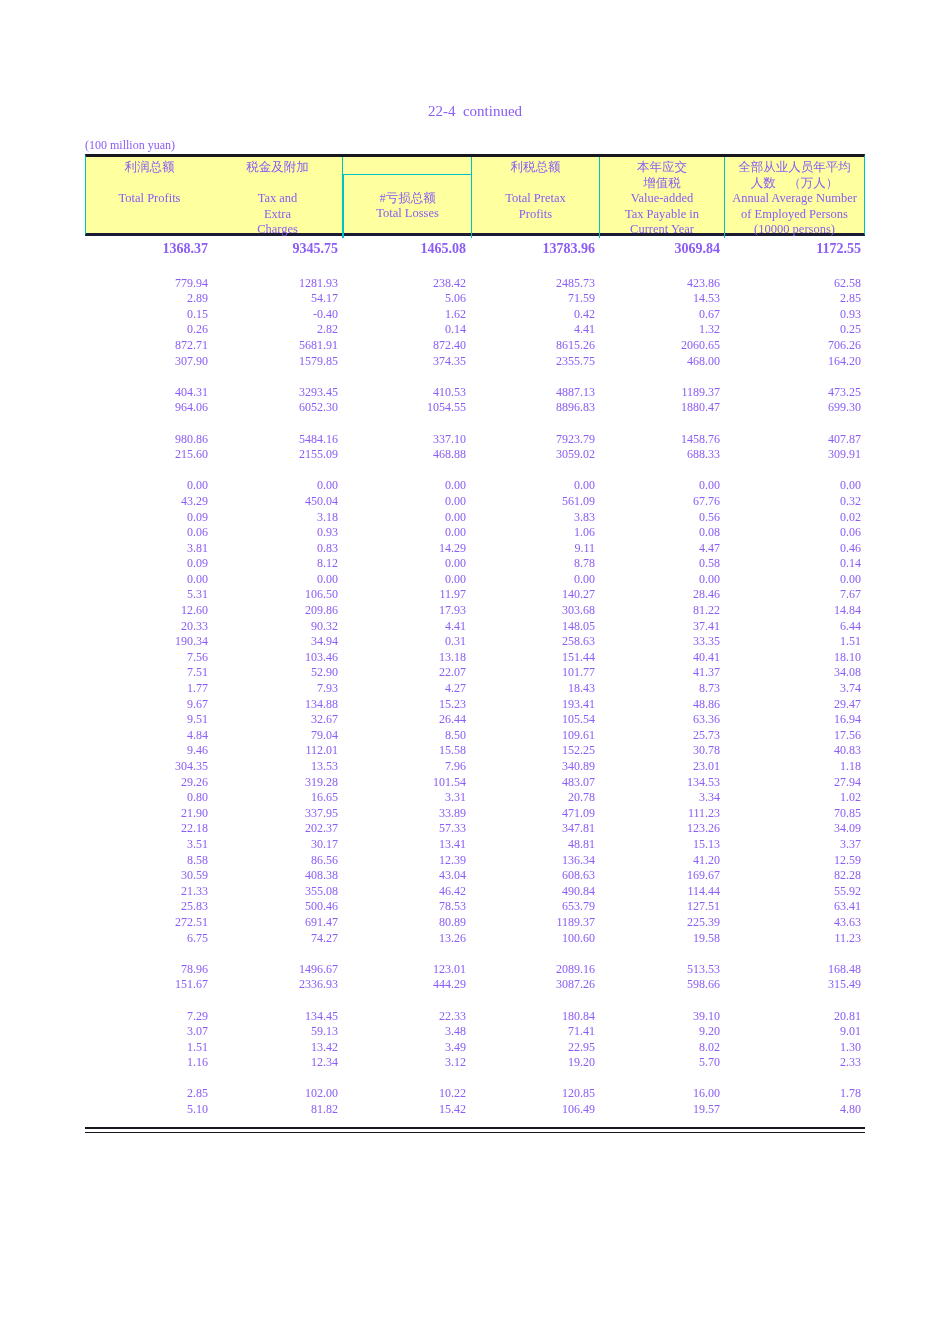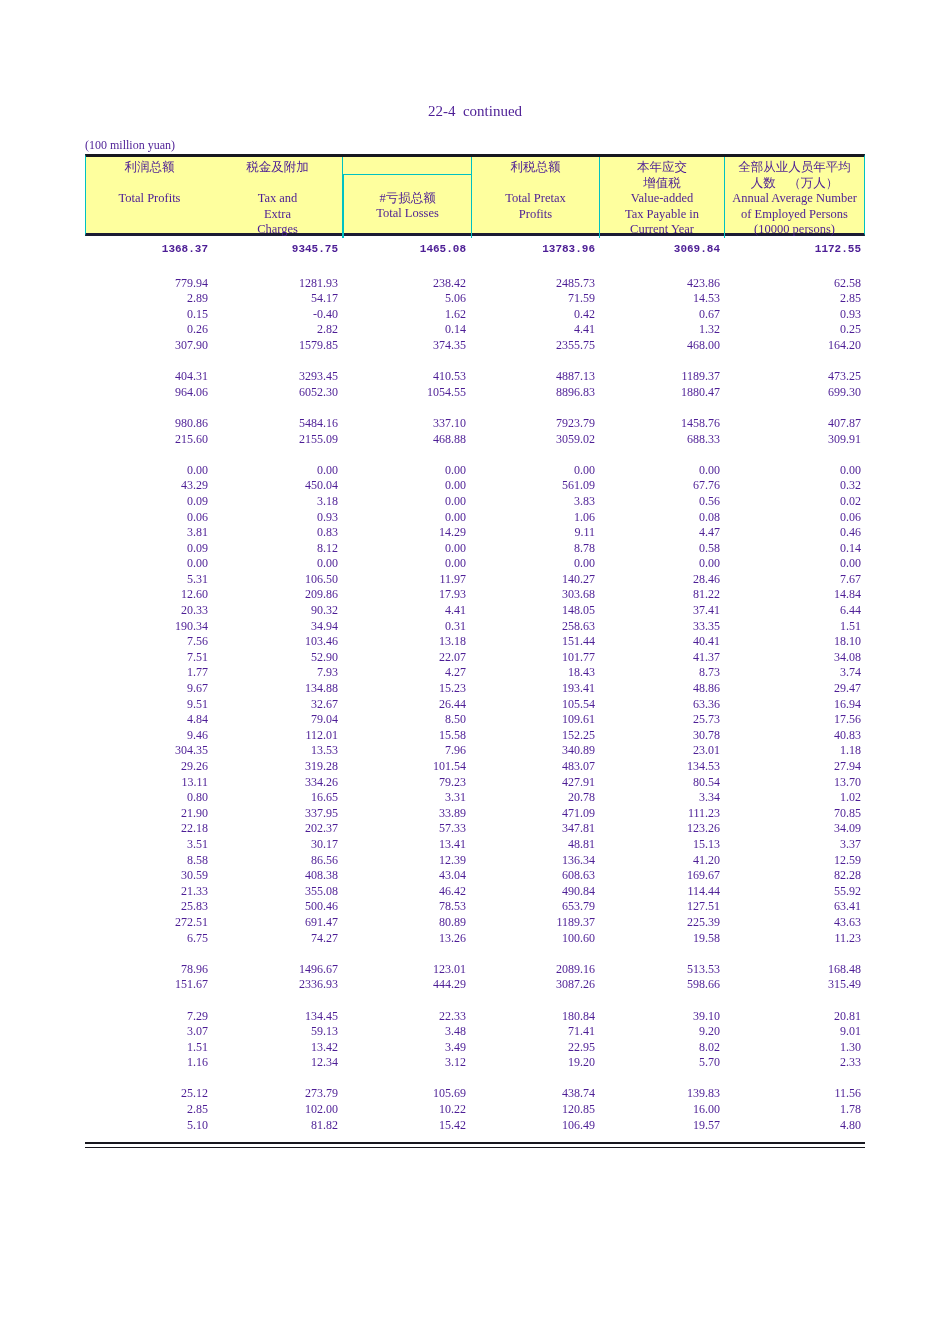--- a/index.html
+++ b/index.html
@@ -1,21 +1,21 @@
 <!DOCTYPE html>
 <html><head>
 <meta charset="utf-8">
 <style>
   html,body { margin:0; padding:0; }
   .page {
     position: relative;
     width: 950px; height: 1308px;
     background: #ffffff;
     font-family: "Liberation Serif", "DejaVu Serif", serif;
-    color: #4c1d95;
+    color: #8b5cf6;
     overflow: hidden;
   }
   .title {
     position: absolute; top: 103px; left: 0; width: 100%;
     text-align: center; font-size: 15px; white-space: pre;
   }
   .sheet { position: absolute; left: 85px; top: 138px; width: 780px; }
   .unit-note { text-align: left; font-size: 12px; line-height: 14px; margin-bottom: 2px; }
 
   .cols { display: grid; grid-template-columns: 127px 130px 128px 129px 125px 1fr; }
@@ -36,21 +36,21 @@
   .h3 {
     margin-top: 17px; height: calc(100% - 17px); padding-top: 0;
     border-left: 1.5px solid #00c2c2; border-top: 1.5px solid #00c2c2;
     display: flex; flex-direction: column; justify-content: center;
   }
   .h4 { border-left: 1.5px solid #00c2c2; border-right: 1.5px solid #00c2c2; }
   .h5 { border-right: 1.5px solid #00c2c2; }
 
   .tbody { font-size: 12px; }
   .row { height: 15.6px; line-height: 15.6px; }
-  .row.total { height: 24px; line-height: 26px; font-weight: bold; font-size: 11px; font-family: Liberation Mono, monospace; }
+  .row.total { height: 24px; line-height: 26px; font-weight: bold; font-size: 14px; }
   .row.spacer { height: 15.6px; }
   .cell { text-align: right; padding-right: 4px; font-variant-numeric: lining-nums; }
 
   .bottom-rule {
     margin-top: 9px;
     border-top: 2.5px solid #17171f;
     border-bottom: 1px solid #17171f;
     height: 3px;
   }
 </style>
@@ -127,20 +127,28 @@
         </div>
         <div class="row cols">
           <div class="cell">0.26</div>
           <div class="cell">2.82</div>
           <div class="cell">0.14</div>
           <div class="cell">4.41</div>
           <div class="cell">1.32</div>
           <div class="cell">0.25</div>
         </div>
         <div class="row cols">
+          <div class="cell">872.71</div>
+          <div class="cell">5681.91</div>
+          <div class="cell">872.40</div>
+          <div class="cell">8615.26</div>
+          <div class="cell">2060.65</div>
+          <div class="cell">706.26</div>
+        </div>
+        <div class="row cols">
           <div class="cell">307.90</div>
           <div class="cell">1579.85</div>
           <div class="cell">374.35</div>
           <div class="cell">2355.75</div>
           <div class="cell">468.00</div>
           <div class="cell">164.20</div>
         </div>
         <div class="row spacer"></div>
         <div class="row cols">
           <div class="cell">404.31</div>
@@ -330,28 +338,20 @@
         </div>
         <div class="row cols">
           <div class="cell">29.26</div>
           <div class="cell">319.28</div>
           <div class="cell">101.54</div>
           <div class="cell">483.07</div>
           <div class="cell">134.53</div>
           <div class="cell">27.94</div>
         </div>
         <div class="row cols">
-          <div class="cell">13.11</div>
-          <div class="cell">334.26</div>
-          <div class="cell">79.23</div>
-          <div class="cell">427.91</div>
-          <div class="cell">80.54</div>
-          <div class="cell">13.70</div>
-        </div>
-        <div class="row cols">
           <div class="cell">0.80</div>
           <div class="cell">16.65</div>
           <div class="cell">3.31</div>
           <div class="cell">20.78</div>
           <div class="cell">3.34</div>
           <div class="cell">1.02</div>
         </div>
         <div class="row cols">
           <div class="cell">21.90</div>
           <div class="cell">337.95</div>
@@ -469,28 +469,20 @@
         <div class="row cols">
           <div class="cell">1.16</div>
           <div class="cell">12.34</div>
           <div class="cell">3.12</div>
           <div class="cell">19.20</div>
           <div class="cell">5.70</div>
           <div class="cell">2.33</div>
         </div>
         <div class="row spacer"></div>
         <div class="row cols">
-          <div class="cell">25.12</div>
-          <div class="cell">273.79</div>
-          <div class="cell">105.69</div>
-          <div class="cell">438.74</div>
-          <div class="cell">139.83</div>
-          <div class="cell">11.56</div>
-        </div>
-        <div class="row cols">
           <div class="cell">2.85</div>
           <div class="cell">102.00</div>
           <div class="cell">10.22</div>
           <div class="cell">120.85</div>
           <div class="cell">16.00</div>
           <div class="cell">1.78</div>
         </div>
         <div class="row cols">
           <div class="cell">5.10</div>
           <div class="cell">81.82</div>

